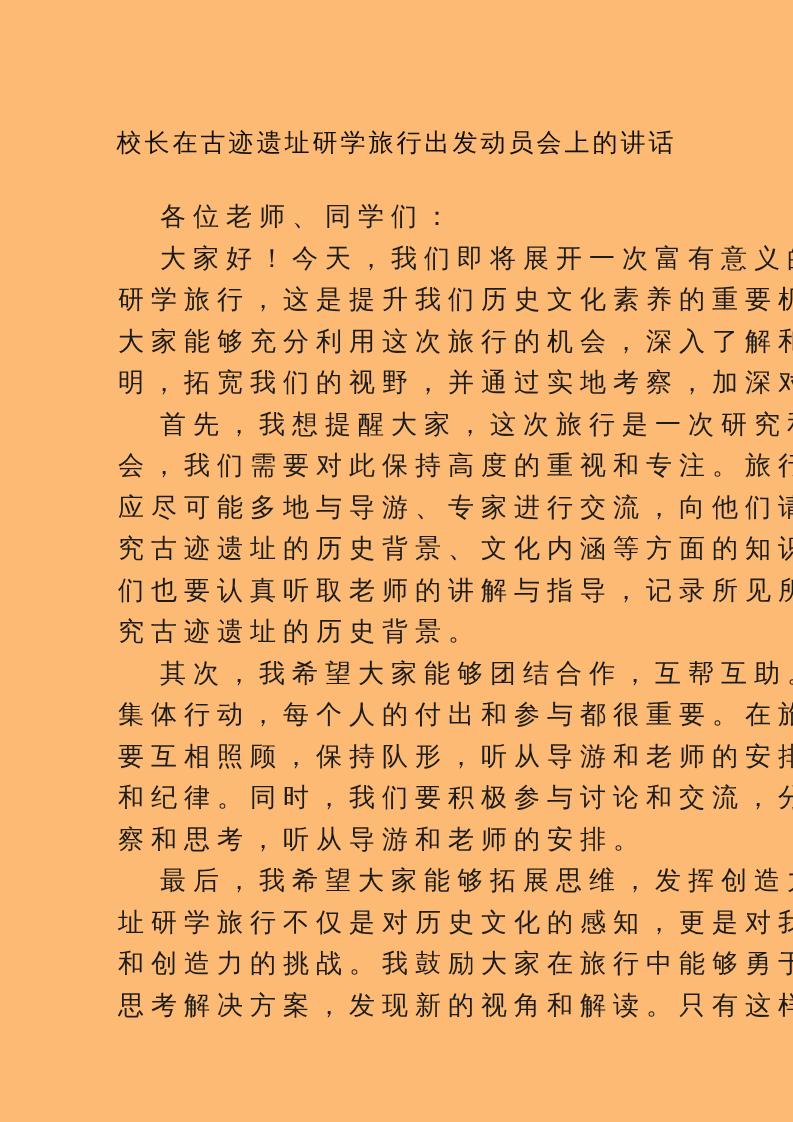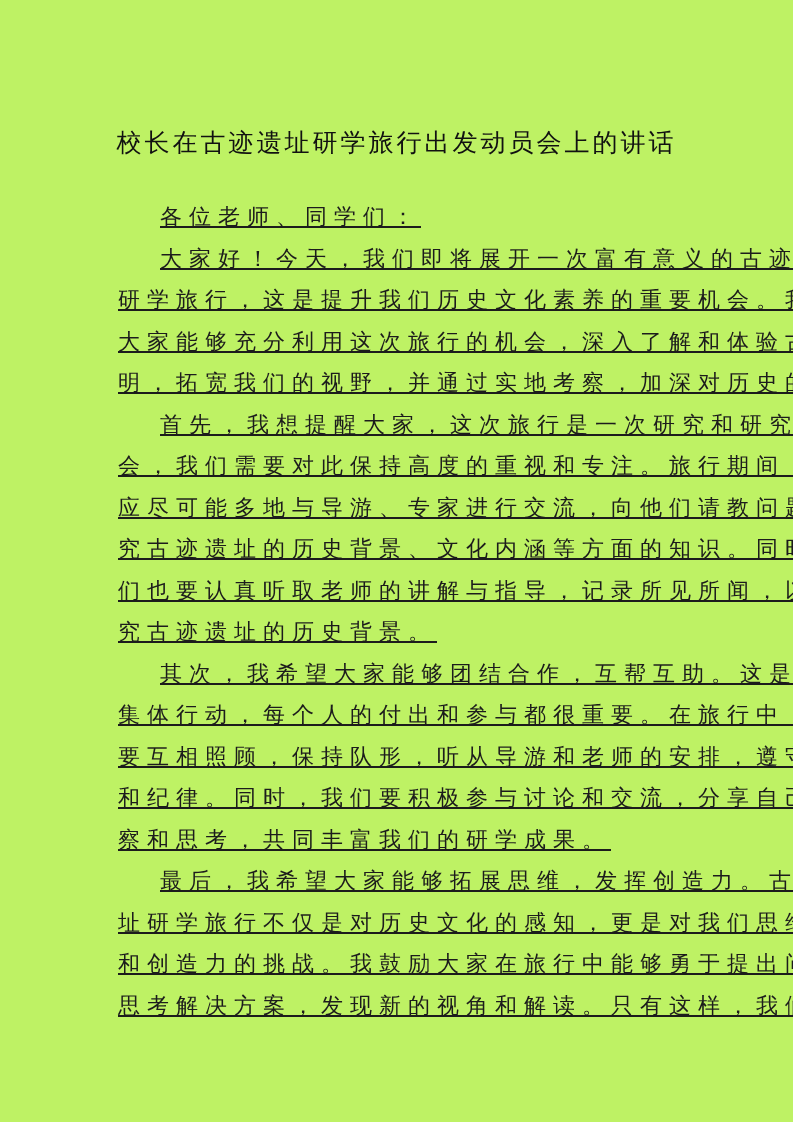--- a/index.html
+++ b/index.html
@@ -14,21 +14,21 @@
     overflow: hidden;
     font-family: "DejaVu Serif", "Liberation Serif", serif;
     color: #1a1a1a;
   }
   .page {
     position: absolute;
     left: 0;
     top: 0;
     width: 793px;
     height: 1122px;
-    background: #bef264;
+    background: #fdba74;
   }
   .doc-title {
     position: absolute;
     left: 0;
     top: 127px;
     width: 793px;
     text-align: center;
     font-size: 25px;
     line-height: 32px;
     letter-spacing: 3px;
@@ -40,25 +40,24 @@
   .doc-body {
     position: absolute;
     left: 118px;
     top: 196px;
     width: 580px;
   }
   .line {
     display: block;
     height: 41.5px;
     line-height: 41.5px;
-    font-size: 22px;
+    font-size: 26px;
     letter-spacing: 7px;
     white-space: nowrap;
     color: #1c1c1c;
-    text-decoration: underline;
   }
   .line.indent {
     padding-left: 42px;
   }
 </style>
 </head>
 <body>
 
 <div class="page">
 
@@ -82,21 +81,21 @@
       <span class="line">究古迹遗址的历史背景、文化内涵等方面的知识。同时，我</span>
       <span class="line">们也要认真听取老师的讲解与指导，记录所见所闻，以备后</span>
       <span class="line">究古迹遗址的历史背景。</span>
     </div>
 
     <div class="paragraph">
       <span class="line indent">其次，我希望大家能够团结合作，互帮互助。这是一次</span>
       <span class="line">集体行动，每个人的付出和参与都很重要。在旅行中，我们</span>
       <span class="line">要互相照顾，保持队形，听从导游和老师的安排，遵守规定</span>
       <span class="line">和纪律。同时，我们要积极参与讨论和交流，分享自己的观</span>
-      <span class="line">察和思考，共同丰富我们的研学成果。</span>
+      <span class="line">察和思考，听从导游和老师的安排。</span>
     </div>
 
     <div class="paragraph">
       <span class="line indent">最后，我希望大家能够拓展思维，发挥创造力。古迹遗</span>
       <span class="line">址研学旅行不仅是对历史文化的感知，更是对我们思维能力</span>
       <span class="line">和创造力的挑战。我鼓励大家在旅行中能够勇于提出问题，</span>
       <span class="line">思考解决方案，发现新的视角和解读。只有这样，我们才能</span>
     </div>
 
   </div>

